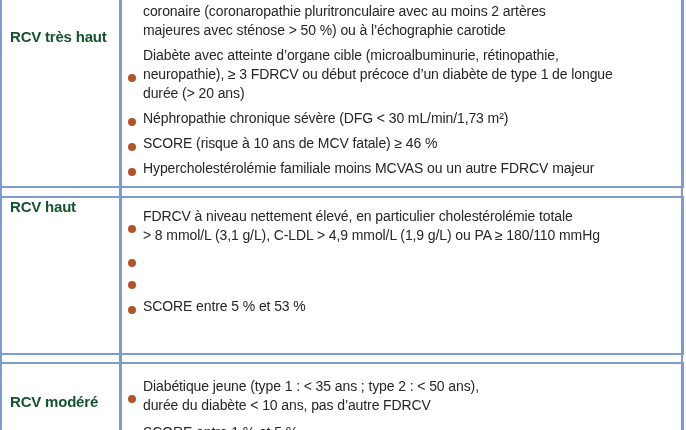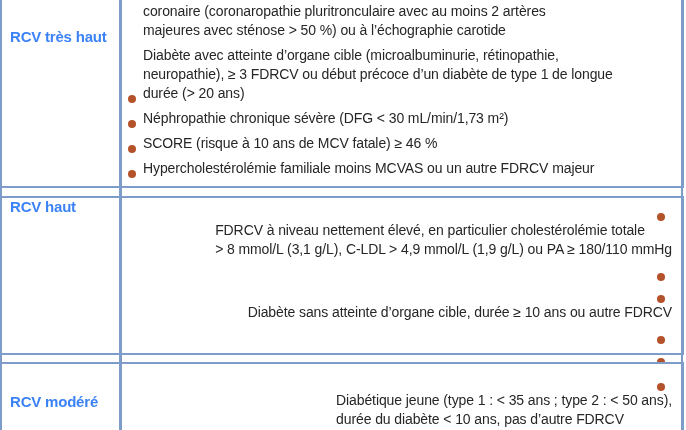--- a/index.html
+++ b/index.html
@@ -44,45 +44,45 @@
   .label-cell {
     width: 118px;
     flex: none;
     box-sizing: border-box;
     padding-left: 8px;
   }
   .row-label {
     font-weight: bold;
     font-size: 15px;
     line-height: 18px;
-    color: #3b82f6;
+    color: #14532d;
     letter-spacing: -0.2px;
     white-space: nowrap;
     display: block;
   }
   .row-1 .row-label { margin-top: 28px; }
   .row-2 .label-cell { display: flex; }
   .row-3 .row-label { margin-top: 29px; }
 
   
   .content-cell {
     flex: 1;
     box-sizing: border-box;
     padding: 0 10px 0 8px;
   }
   .row-1 .content-cell { padding-top: 2px; }
   .row-2 .content-cell { padding-top: 9px; }
   .row-3 .content-cell { padding-top: 13px; }
 
   .item {
     display: flex;
-    align-items: flex-end;
+    align-items: center;
   }
   .row-1 .item { margin-bottom: 6px; }
-  .row-2 .item, .row-3 .item { margin-bottom: 8px; flex-direction: column; }
+  .row-2 .item, .row-3 .item { margin-bottom: 8px; }
 
   .dot {
     flex: none;
     width: 8px;
     height: 8px;
     border-radius: 50%;
     background: #b4532a;
     margin: 6px 7px 0 0;
   }
   .item.no-bullet .dot { visibility: hidden; }
@@ -139,24 +139,20 @@
       <div class="item">
         <span class="dot"></span>
         <span class="item-text">FDRCV à niveau nettement élevé, en particulier cholestérolémie totale
 &gt; 8 mmol/L (3,1 g/L), C-LDL &gt; 4,9 mmol/L (1,9 g/L) ou PA ≥ 180/110 mmHg</span>
       </div>
       <div class="item">
         <span class="dot"></span>
       </div>
       <div class="item">
         <span class="dot"></span>
-        <span class="item-text">Diabète sans atteinte d’organe cible, durée ≥ 10 ans ou autre FDRCV</span>
-      </div>
-      <div class="item">
-        <span class="dot"></span>
       </div>
       <div class="item">
         <span class="dot"></span>
         <span class="item-text">SCORE entre 5 % et 53 %</span>
       </div>
     </div>
   </section>
 
   <section class="row row-3">
     <div class="label-cell">

